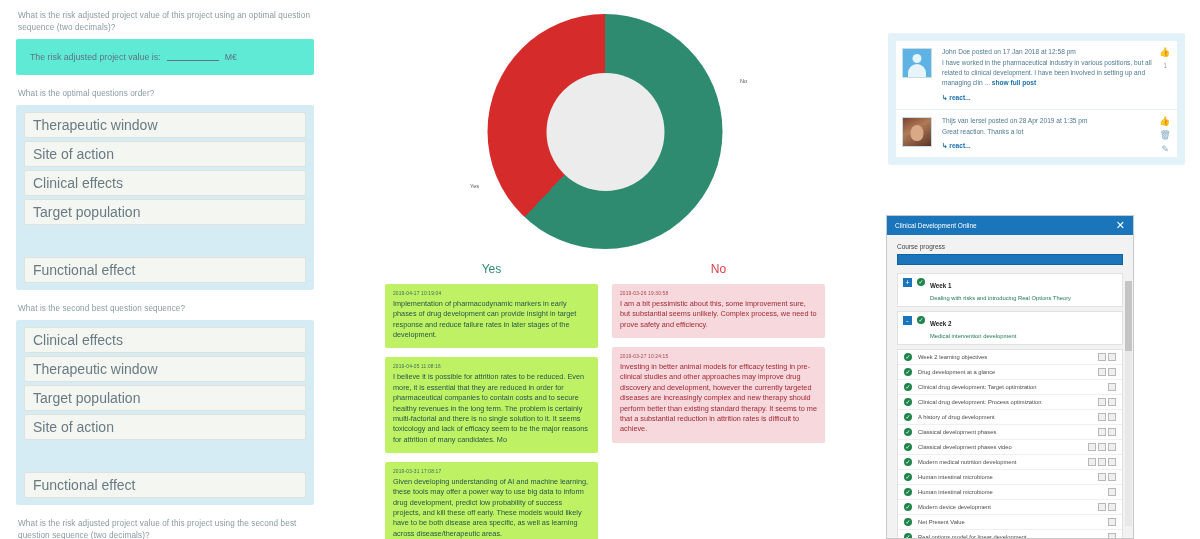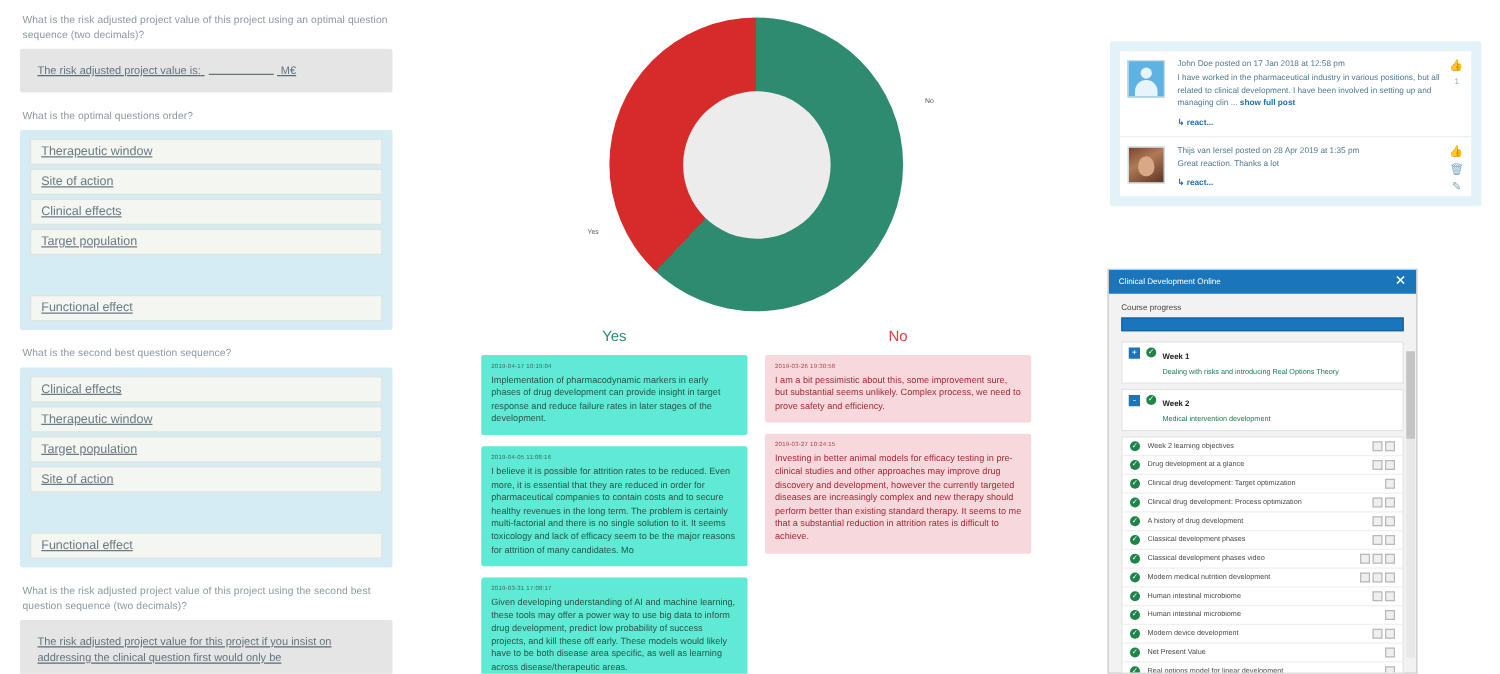--- a/index.html
+++ b/index.html
@@ -17,38 +17,38 @@
   
   .left-panel{
     position:absolute; left:0; top:0; width:330px; height:522px;
     padding:10px 16px 0 16px;
   }
   .q-text{
     font-size:8.2px; color:#8a9aa2; line-height:1.45;
     margin:0 0 5px 2px; letter-spacing:.1px;
   }
   .answer-box{
-    background:#e5e5e5; border-radius:2px;
-    padding:11px 14px; margin-bottom:13px;text-decoration:underline;
+    background:#5eead4; border-radius:2px;
+    padding:11px 14px; margin-bottom:13px;
   }
   .answer-box .sent{
     font-size:8.8px; color:#5f7480; line-height:1.5;
   }
   .blank{
     display:inline-block; width:52px; border-bottom:1px solid #5f7480;
     height:9px; vertical-align:-1px; margin:0 3px;
   }
   .order-box{
     background:#d6ecf4; border-radius:2px;
     padding:7px 8px; margin-bottom:13px;
   }
   .order-item{
     background:#f4f6f2; border:1px solid #dfe3de; border-radius:2px;
-    font-size:10px; color:#6a7a82;
-    padding:4px 8px; margin-bottom:3px;text-decoration:underline;
+    font-size:14px; color:#6a7a82;
+    padding:4px 8px; margin-bottom:3px;
   }
   .order-item:last-child{ margin-bottom:0;margin-top:32px; }
 
   
   .center-panel{
     position:absolute; left:355px; top:0; width:500px; height:539px;
   }
   .donut-wrap{
     position:relative; width:300px; height:250px; margin:8px auto 0 auto;
   }
@@ -71,21 +71,21 @@
   .col{ flex:1; min-width:0; }
   .col-head{
     text-align:center; font-size:12px; margin-bottom:8px;
     font-family:"Liberation Sans", sans-serif;
   }
   .col-head.yes{ color:#2e8b72; }
   .col-head.no{ color:#d8414a; }
   .card{
     border-radius:2px; padding:7px 8px 8px 8px; margin-bottom:9px;
   }
-  .card.yes{ background:#5eead4; }
+  .card.yes{ background:#bef264; }
   .card.no{ background:#f7d8dd; }
   .card .ts{
     font-size:4.8px; letter-spacing:.2px; margin-bottom:3px; display:block;
   }
   .card.yes .ts{ color:#3b6a5e; }
   .card.no .ts{ color:#a8434c; }
   .card .body{ font-size:7.3px; line-height:1.42; }
   .card.yes .body{ color:#28564a; }
   .card.no .body{ color:#a32a35; }
 

